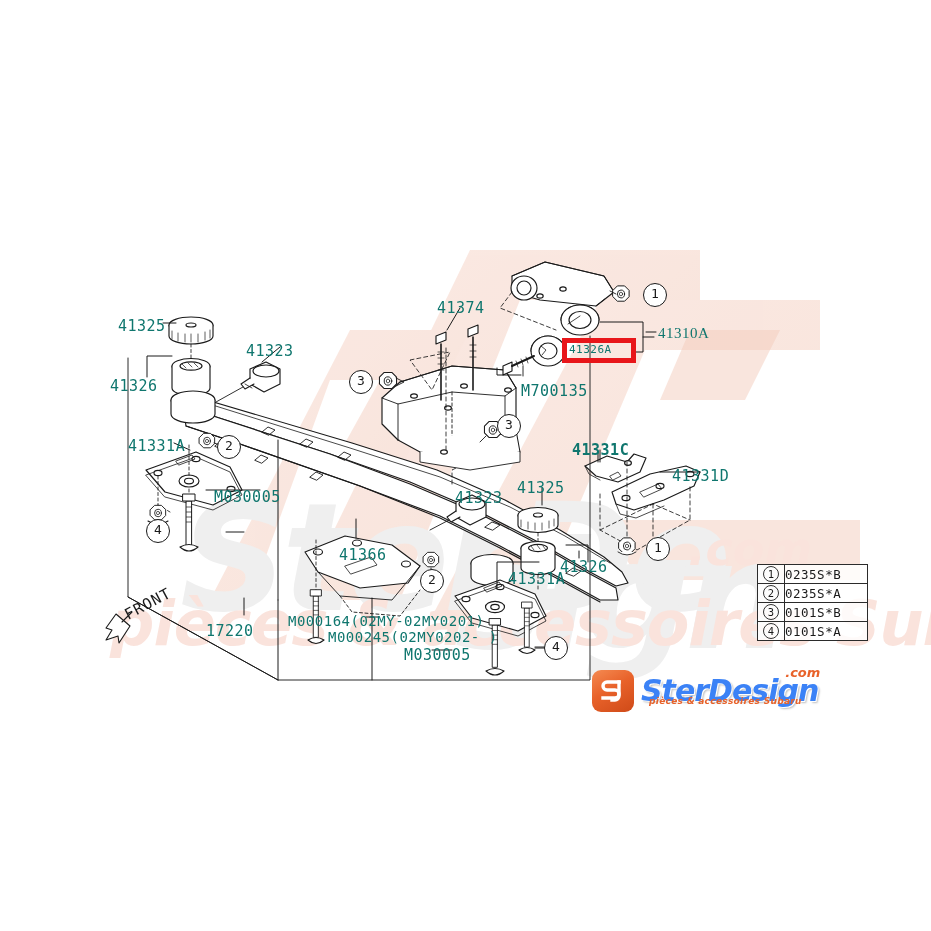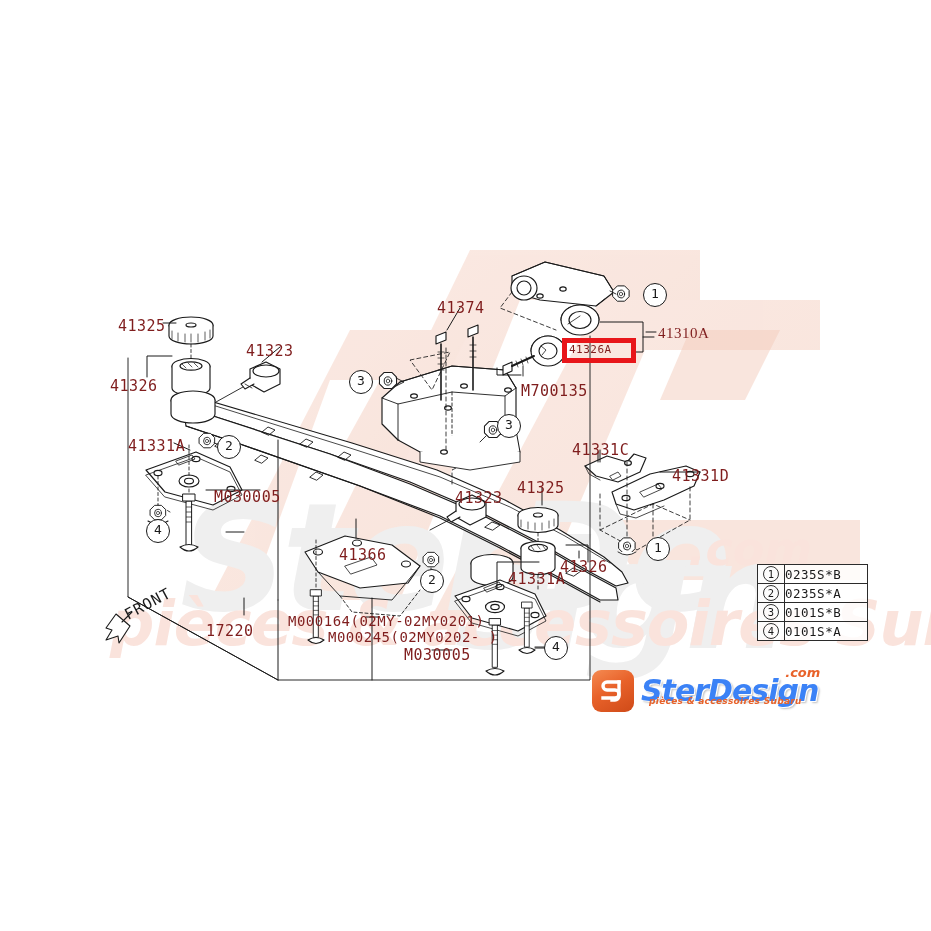--- a/index.html
+++ b/index.html
@@ -2,21 +2,21 @@
 <html><head>
 <meta charset="utf-8">
 <title>Parts Diagram</title>
 <style>
   html,body{margin:0;padding:0;background:#ffffff;}
   body{width:931px;height:931px;overflow:hidden;
        font-family:"DejaVu Sans Mono","Liberation Mono",monospace;}
   #stage{position:relative;width:931px;height:931px;background:#fff;}
   #art{position:absolute;left:0;top:0;width:931px;height:931px;}
   .lbl{position:absolute;font-family:"DejaVu Sans Mono","Liberation Mono",monospace;
-       font-size:15px;color:#7f1d1d;white-space:nowrap;letter-spacing:.5px;}
+       font-size:15px;color:#0f766e;white-space:nowrap;letter-spacing:.5px;}
   .lbl.sm{font-size:14px;}
   #hl{position:absolute;border:5px solid #e8161a;box-sizing:border-box;}
   #legend{position:absolute;border:1px solid #2b2b2b;background:rgba(255,255,255,.82);
           border-collapse:collapse;font-size:12.5px;}
   #legend td{border:1px solid #2b2b2b;padding:0;height:18px;color:#1a1a1a;
              font-family:"DejaVu Sans Mono","Liberation Mono",monospace;}
   #legend td.k{width:26px;text-align:center;}
   #legend td.v{width:82px;letter-spacing:.5px;}
   .circnum{display:inline-block;width:14px;height:14px;line-height:14px;
            border:1px solid #333;border-radius:50%;font-size:10.5px;text-align:center;}
@@ -366,21 +366,21 @@
       <div class="lbl" style="left: 110px; top: 377px;">41326</div>
       <div class="lbl" style="left: 128px; top: 437px;">41331A</div>
       <div class="lbl" style="left: 214px; top: 488px;">M030005</div>
       <div class="lbl" style="left: 339px; top: 510px; margin-top: 36px;">41366</div>
       <div class="lbl" style="left: 206px; top: 622px;">17220</div>
       <div class="lbl" style="left: 437px; top: 299px;">41374</div>
       <div class="lbl" style="left: 521px; top: 382px;">M700135</div>
       <div class="lbl" style="left: 658px; top: 325px; font-family: Liberation Serif, serif;">41310A</div>
       <div class="lbl" style="left: 455px; top: 489px;">41323</div>
       <div class="lbl" style="left: 517px; top: 479px;">41325</div>
-      <div class="lbl" style="left: 572px; top: 441px;">41331C</div>
+      <div class="lbl" style="left: 572px; top: 441px; font-weight: bold;">41331C</div>
       <div class="lbl" style="left: 672px; top: 467px;">41331D</div>
       <div class="lbl" style="left: 508px; top: 570px;">41331A</div>
       <div class="lbl" style="left: 560px; top: 558px;">41326</div>
       <div class="lbl sm" style="left: 288px; top: 613px;">M000164(02MY-02MY0201)</div>
       <div class="lbl sm" style="left: 288px; top: 629px; padding-left: 40px;">M000245(02MY0202-    )</div>
       <div class="lbl" style="left: 404px; top: 646px;">M030005</div>
     </div>
 
   <div id="callouts">
       <div style="position: absolute; left: 643px; top: 283px; width: 22px; height: 22px; border: 1.2px solid rgb(26, 26, 26); border-radius: 50%; background: rgb(255, 255, 255); line-height: 20px; text-align: center; font-size: 13px; font-family: &quot;DejaVu Sans Mono&quot;, monospace; color: rgb(26, 26, 26);">1</div>

